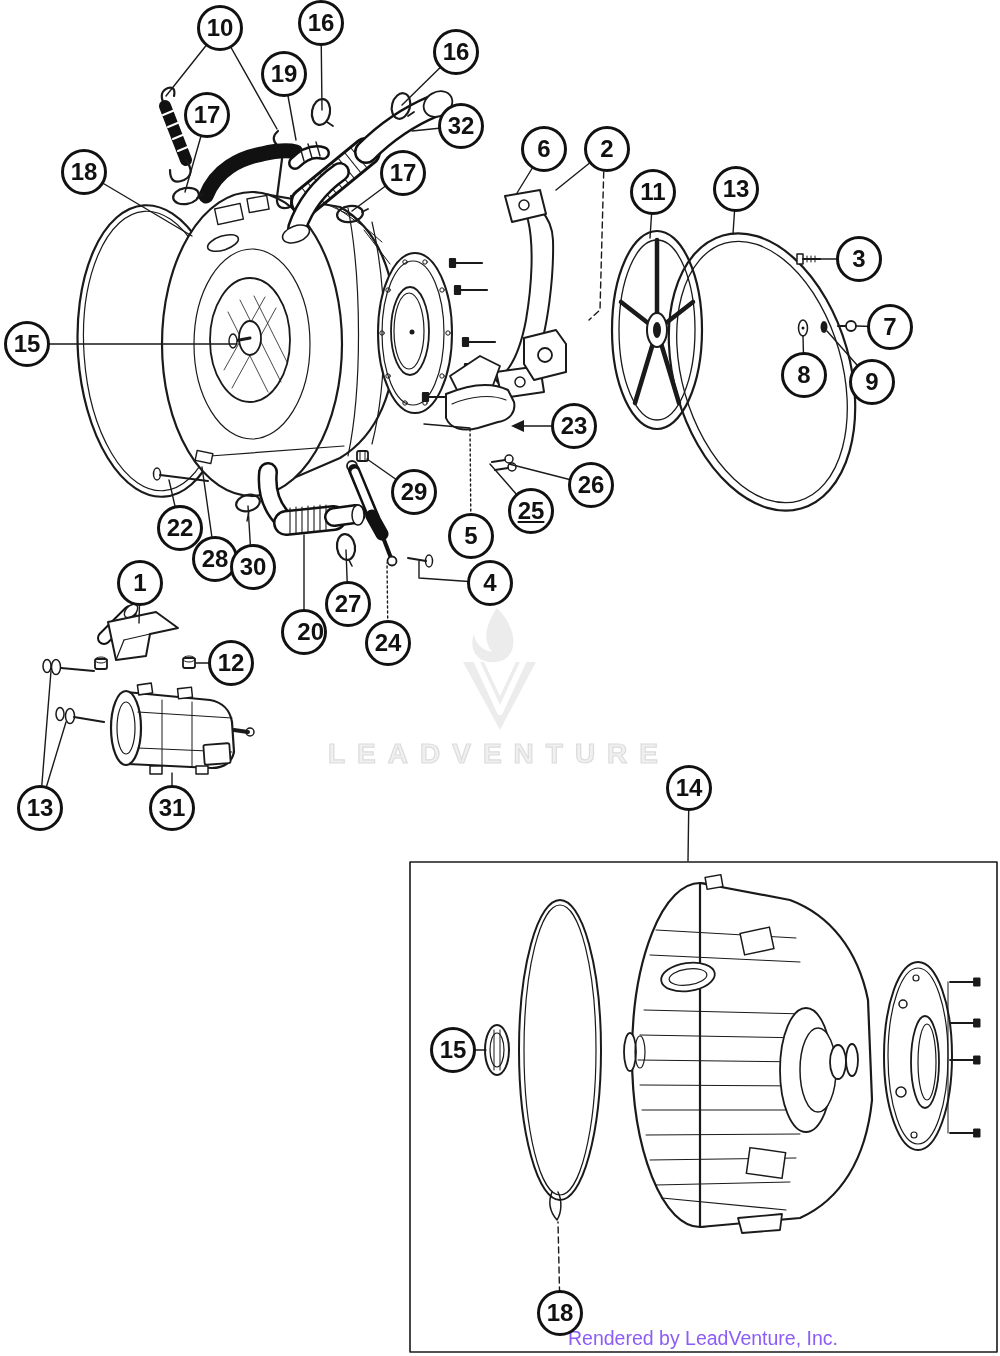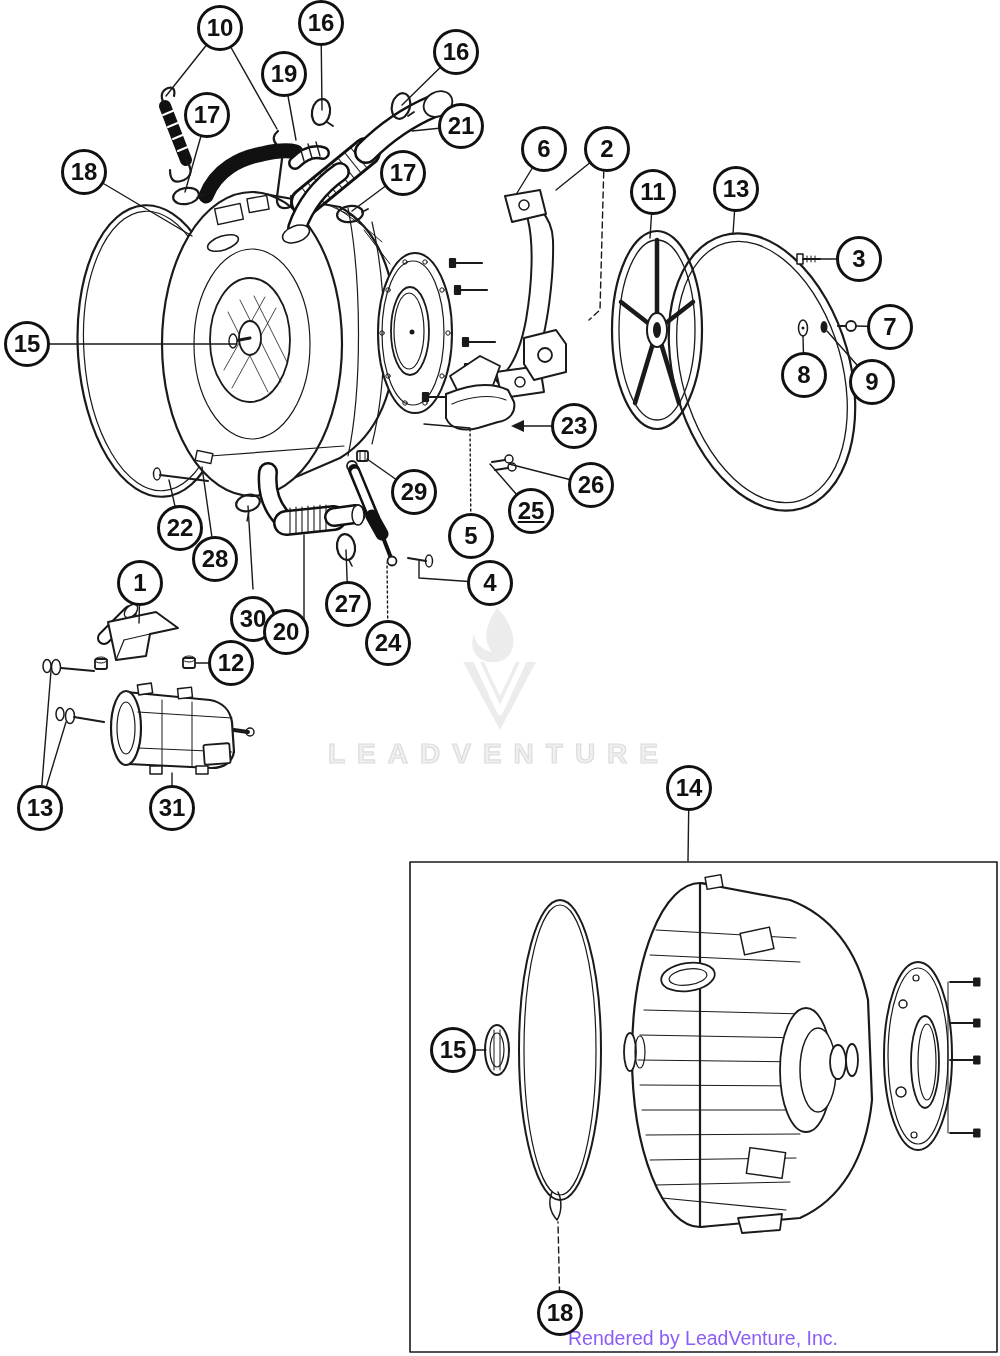--- a/index.html
+++ b/index.html
@@ -435,21 +435,21 @@
       <div class="callout" style="left: 298px; top: 0px;">
     <span class="callout-num">16</span>
   </div>
       <div class="callout" style="left: 261px; top: 51px;">
     <span class="callout-num">19</span>
   </div>
       <div class="callout" style="left: 433px; top: 29px;">
     <span class="callout-num">16</span>
   </div>
       <div class="callout" style="left: 438px; top: 103px;">
-    <span class="callout-num">21</span>
+    <span class="callout-num">32</span>
   </div>
       <div class="callout" style="left: 184px; top: 92px;">
     <span class="callout-num">17</span>
   </div>
       <div class="callout" style="left: 61px; top: 149px;">
     <span class="callout-num">18</span>
   </div>
       <div class="callout" style="left: 380px; top: 150px;">
     <span class="callout-num">17</span>
   </div>
@@ -497,27 +497,27 @@
   </div>
       <div class="callout" style="left: 467px; top: 560px;">
     <span class="callout-num">4</span>
   </div>
       <div class="callout" style="left: 157px; top: 505px;">
     <span class="callout-num">22</span>
   </div>
       <div class="callout" style="left: 192px; top: 536px; text-align: right;">
     <span class="callout-num">28</span>
   </div>
-      <div class="callout" style="left: 230px; top: 596px;">
+      <div class="callout" style="left: 230px; top: 544px;">
     <span class="callout-num">30</span>
   </div>
       <div class="callout" style="left: 117px; top: 560px;">
     <span class="callout-num">1</span>
   </div>
-      <div class="callout" style="left: 263px; top: 609px;">
+      <div class="callout" style="left: 281px; top: 609px; justify-content: flex-end;">
     <span class="callout-num">20</span>
   </div>
       <div class="callout" style="left: 325px; top: 581px;">
     <span class="callout-num">27</span>
   </div>
       <div class="callout" style="left: 365px; top: 620px;">
     <span class="callout-num">24</span>
   </div>
       <div class="callout" style="left: 208px; top: 640px;">
     <span class="callout-num">12</span>

